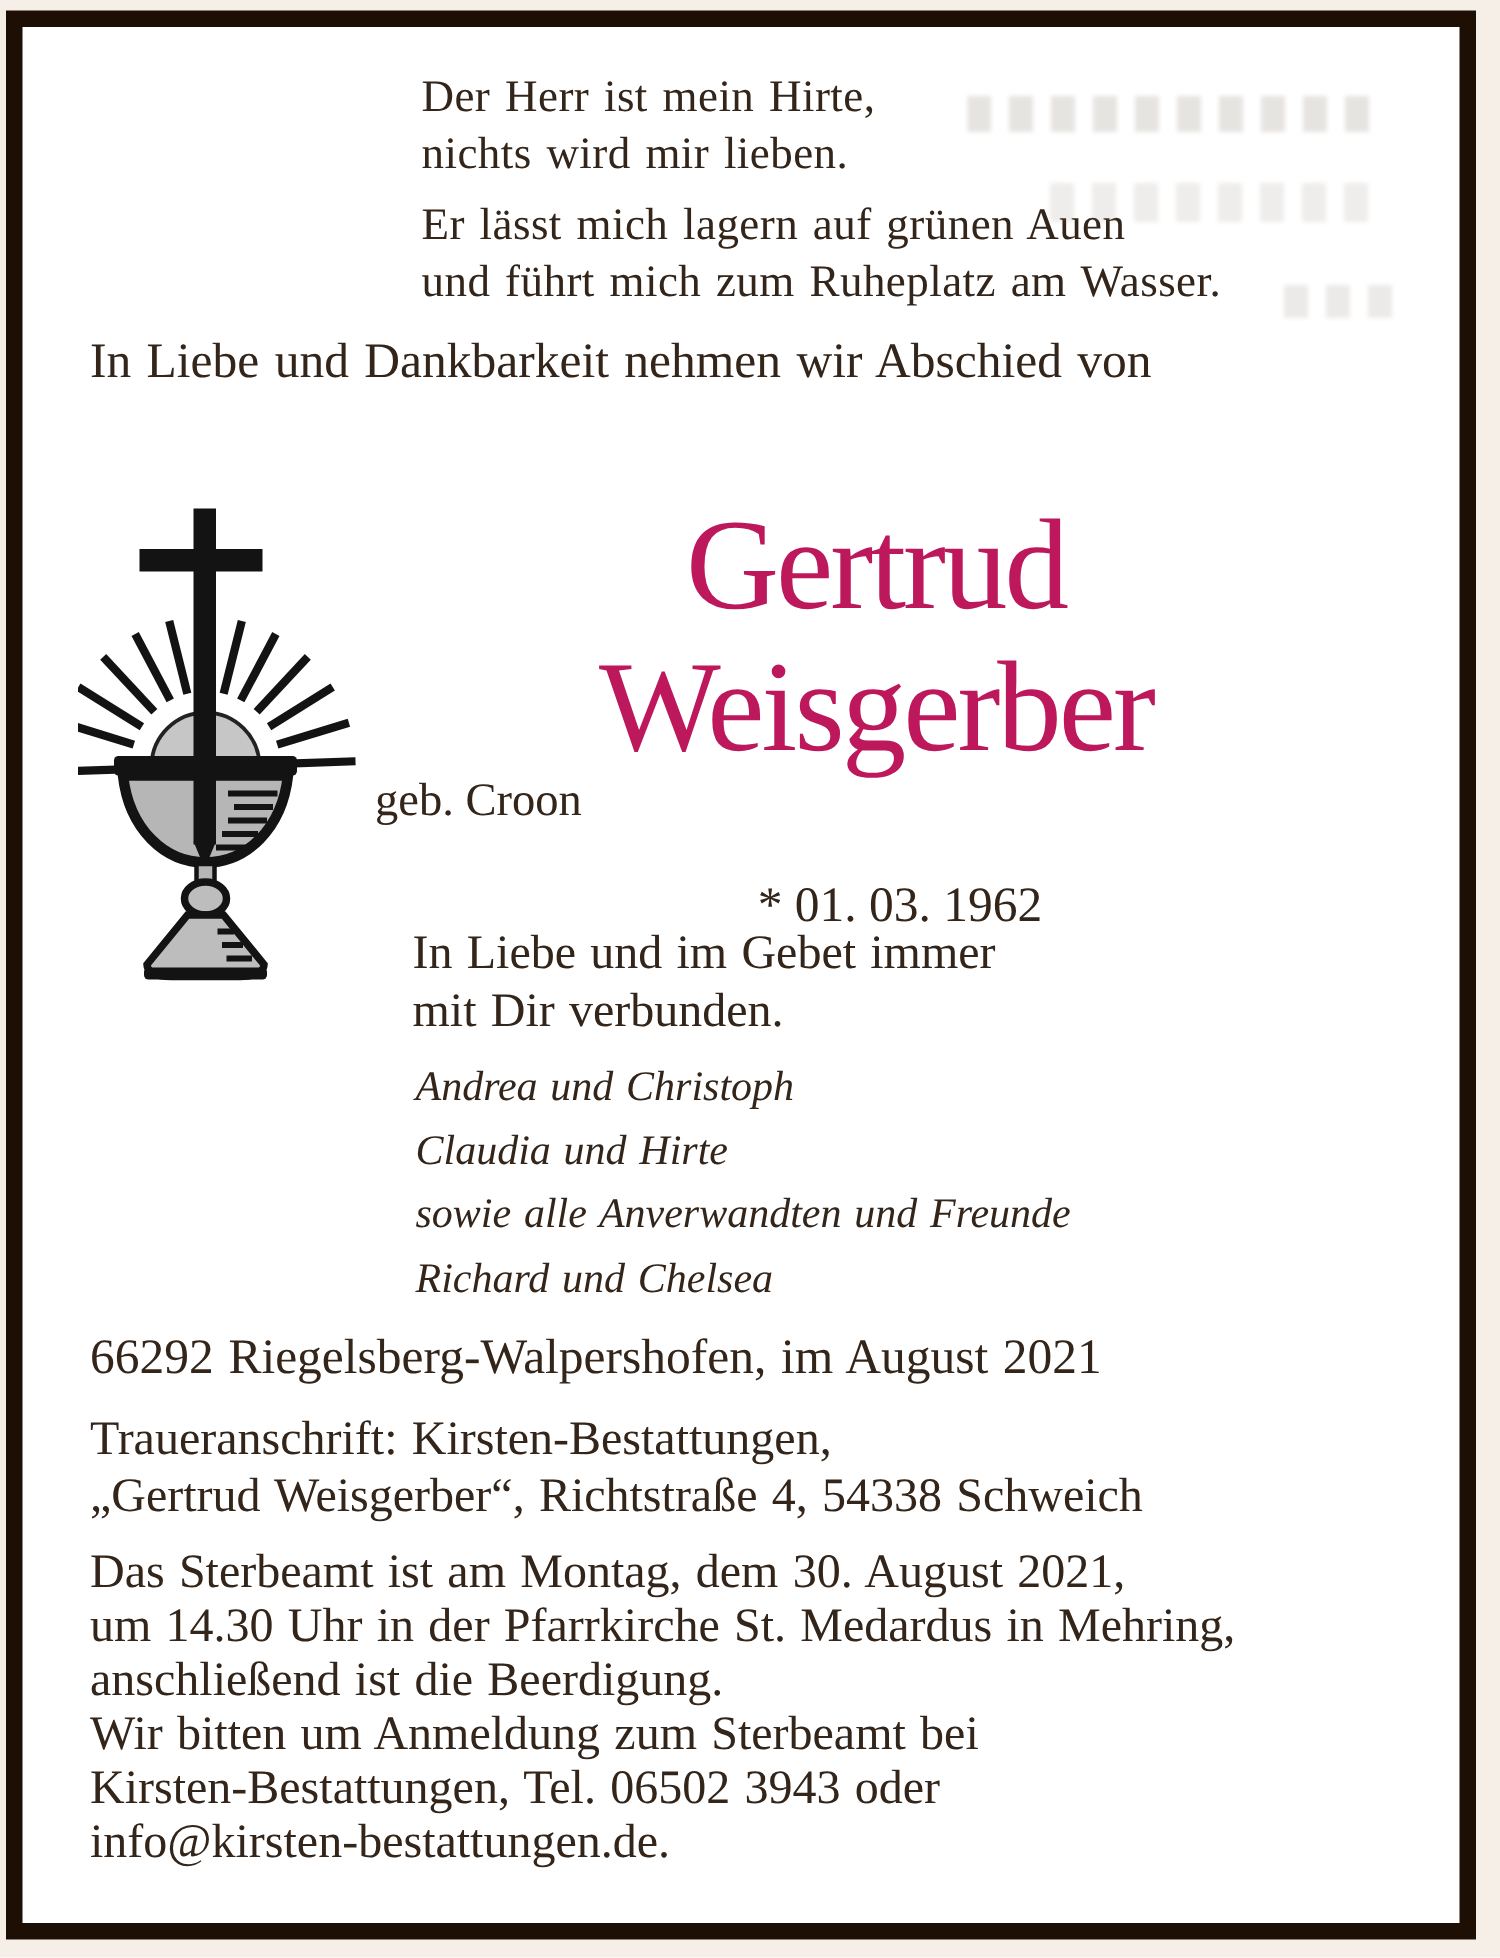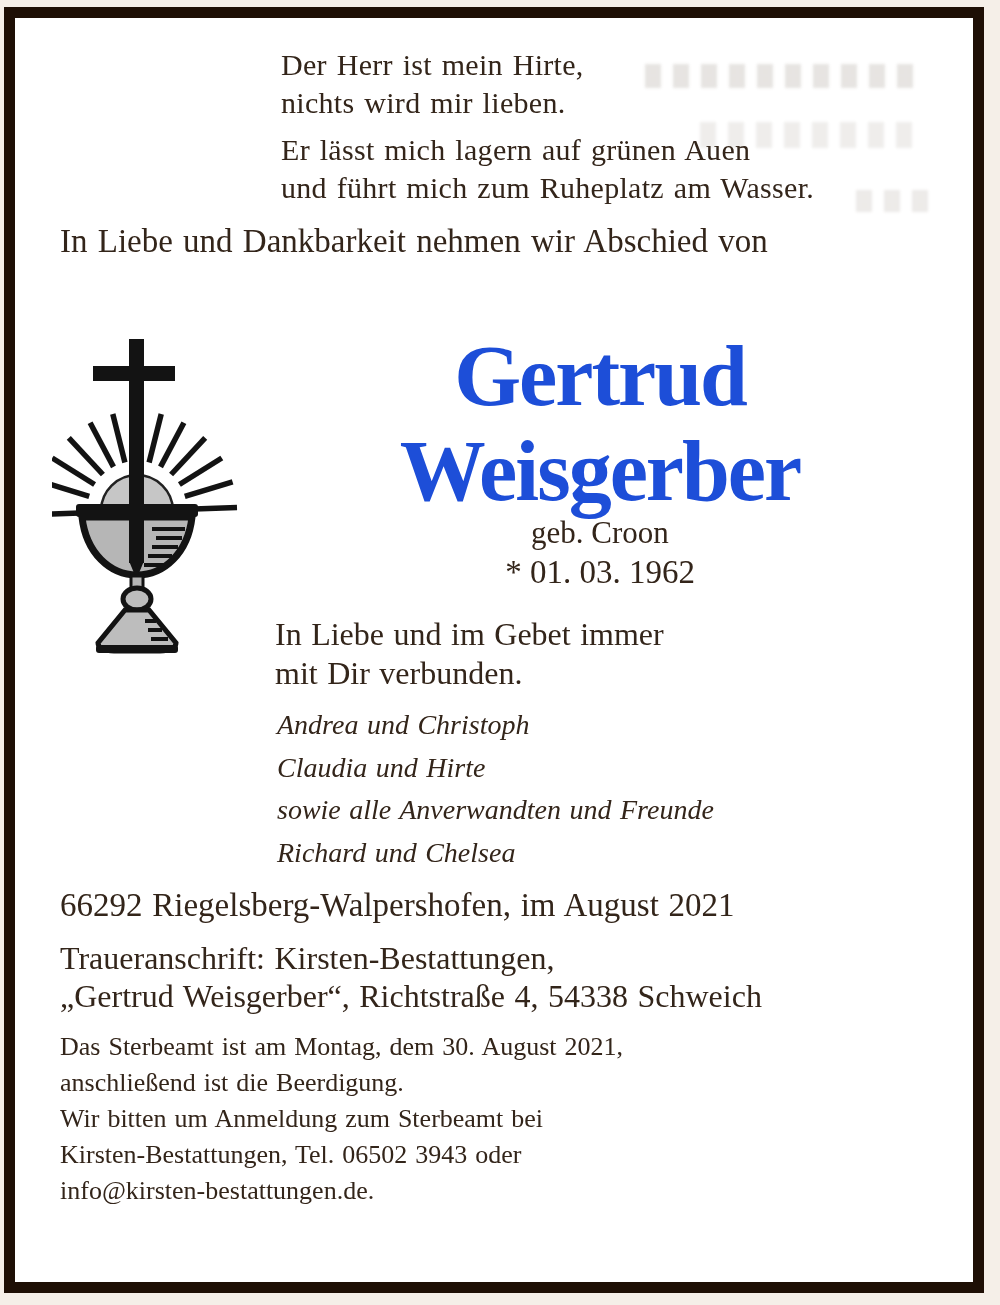--- a/index.html
+++ b/index.html
@@ -17,35 +17,35 @@
   }
   
   #verse{left:281px;top:46px;font-size:30px;line-height:38px;letter-spacing:.3px;word-spacing:2px;}
   #verse .stanza2{margin-top:9px;}
   
   #farewell{left:60px;top:221px;font-size:33px;line-height:40px;word-spacing:2px;}
   
   #icon{left:52px;top:333px;width:200px;height:322px;}
   
   #name{
-    left:250px;top:329px;width:700px;text-align:center;
-    font-weight:bold;font-size:86px;line-height:95px;letter-spacing:-2px;color:#1d4ed8;
+    left:234px;top:329px;width:700px;text-align:center;
+    font-weight:normal;font-size:86px;line-height:95px;letter-spacing:-2px;color:#be185d;
   }
-  #maiden{left:250px;top:516px;width:700px;text-align:center;font-size:31px;line-height:34px;}
-  #dates{left:250px;top:552px;width:700px;font-size:33px;line-height:40px;display:flex;justify-content:center;gap:44px;}
+  #maiden{left:250px;top:516px;width:700px;font-size:31px;line-height:34px;}
+  #dates{left:250px;top:584px;width:700px;font-size:33px;line-height:40px;display:flex;justify-content:center;gap:44px;}
   
   #devotion{left:275px;top:615px;font-size:32px;line-height:39px;word-spacing:1.5px;}
   
   #mourners{left:277px;top:704px;font-size:28px;line-height:42.5px;font-style:italic;word-spacing:1.5px;}
   
   #placedate{left:60px;top:885px;font-size:33px;line-height:40px;word-spacing:1.5px;}
   
   #address{left:60px;top:939px;font-size:32px;line-height:38px;word-spacing:1.5px;}
   
-  #service{left:60px;top:1029px;font-size:26px;line-height:36px;word-spacing:1.5px;}
+  #service{left:60px;top:1029px;font-size:32px;line-height:36px;word-spacing:1.5px;}
   
   .artifact{
     position:absolute;opacity:.42;filter:blur(1.5px);
     background:repeating-linear-gradient(90deg,rgba(140,128,116,.5) 0 16px,rgba(140,128,116,0) 16px 28px);
   }
   #a1{left:645px;top:64px;width:275px;height:24px;}
   #a2{left:700px;top:122px;width:215px;height:26px;opacity:.28;}
   #a3{left:856px;top:190px;width:74px;height:22px;opacity:.32;}
 </style>
 </head>
@@ -132,17 +132,18 @@
 
 <div id="placedate" class="abs">66292 Riegelsberg-Walpershofen, im August 2021</div>
 
 <div id="address" class="abs">
   <div>Traueranschrift: Kirsten-Bestattungen,</div>
   <div>„Gertrud Weisgerber“, Richtstraße 4, 54338 Schweich</div>
 </div>
 
 <div id="service" class="abs">
   <div>Das Sterbeamt ist am Montag, dem 30. August 2021,</div>
+  <div>um 14.30 Uhr in der Pfarrkirche St. Medardus in Mehring,</div>
   <div>anschließend ist die Beerdigung.</div>
   <div>Wir bitten um Anmeldung zum Sterbeamt bei</div>
   <div>Kirsten-Bestattungen, Tel. 06502 3943 oder</div>
   <div>info@kirsten-bestattungen.de.</div>
 </div>
 
 </body></html>

